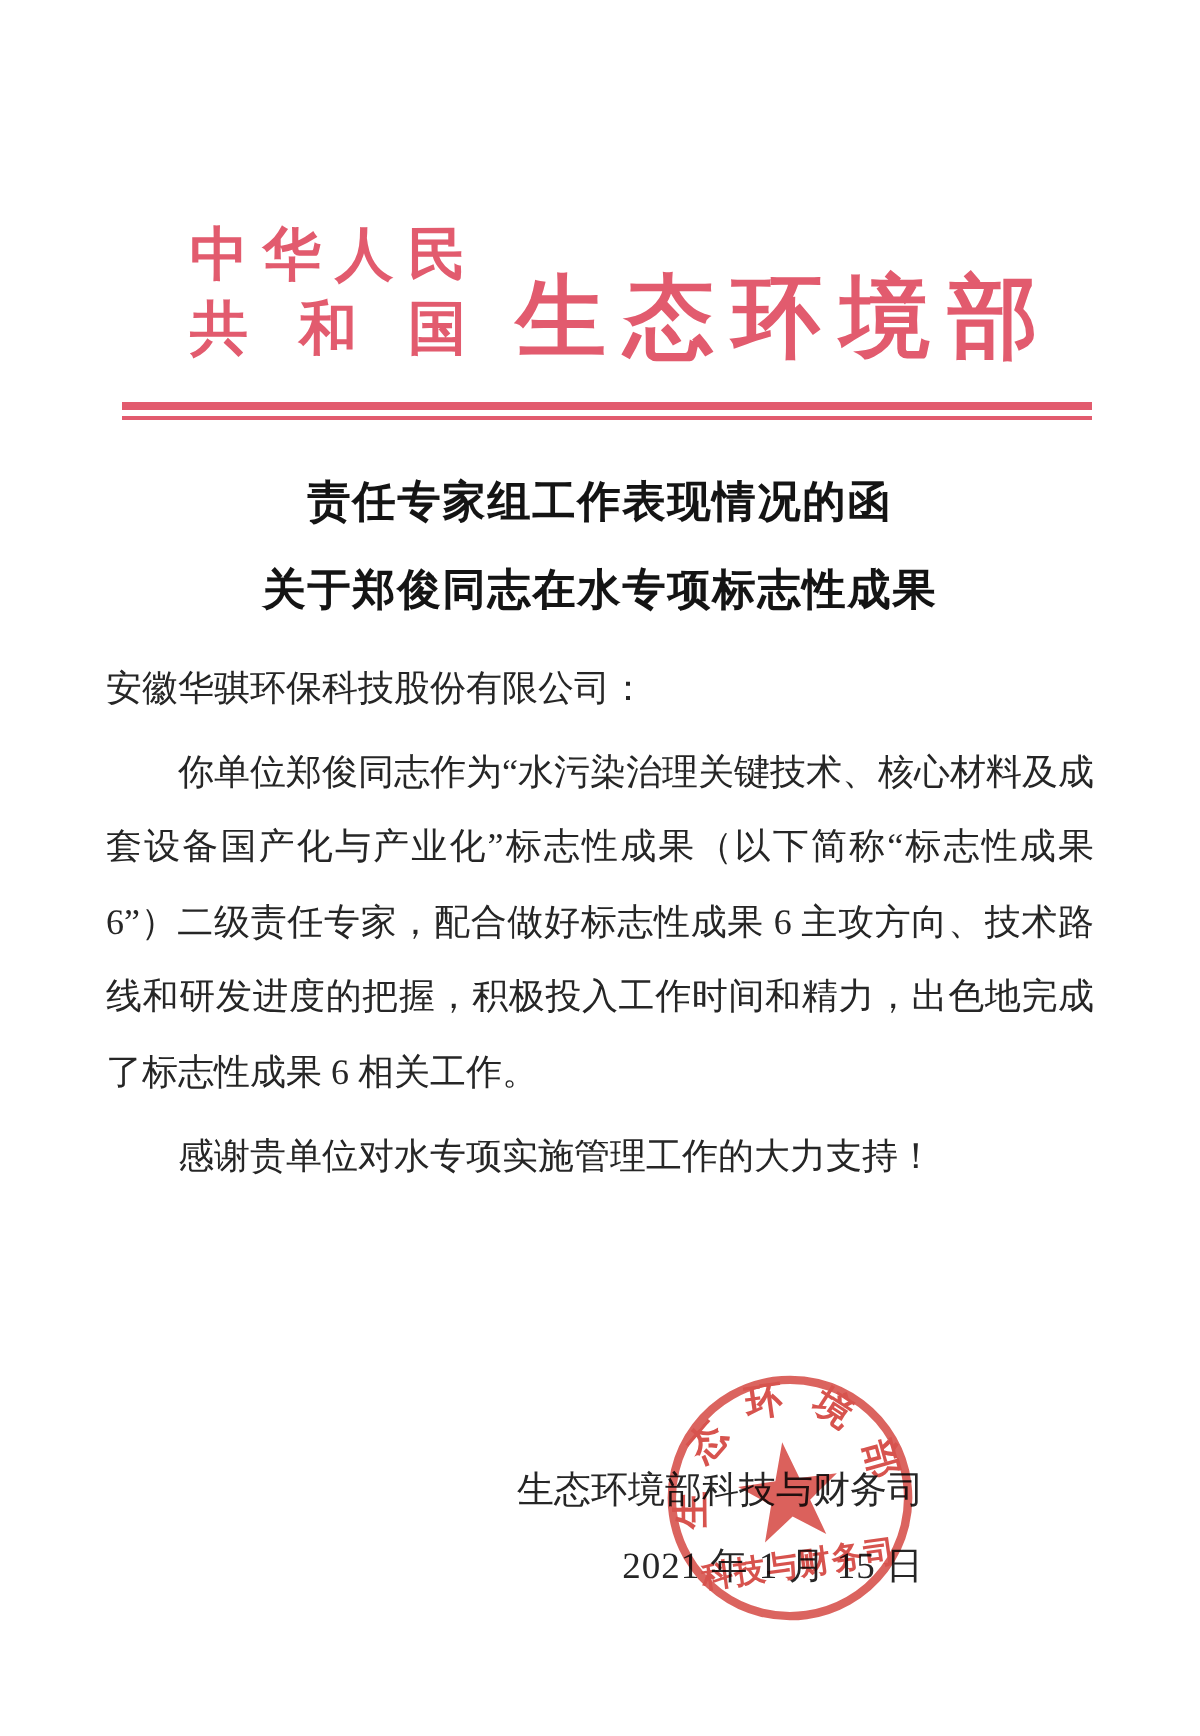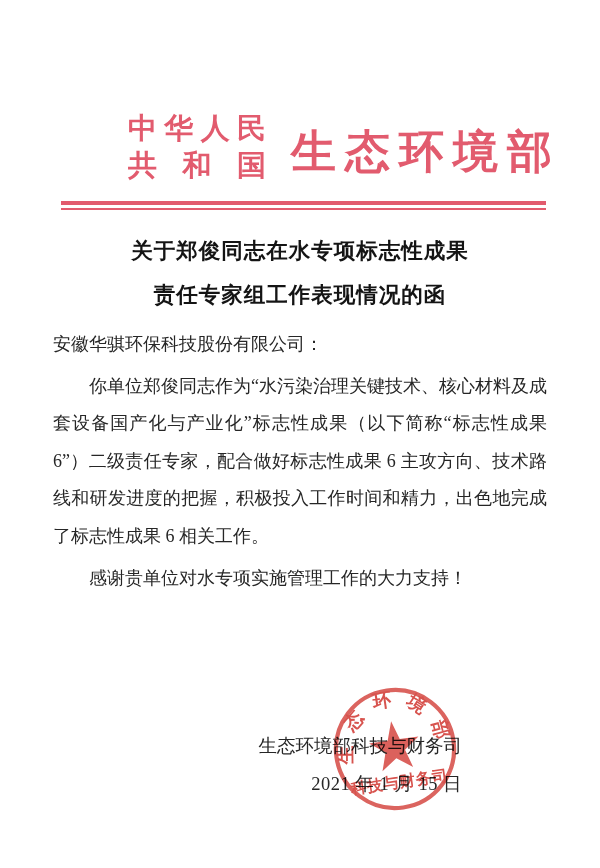--- a/index.html
+++ b/index.html
@@ -12,23 +12,22 @@
   }
   .page {
     position:relative;
     width:600px; height:868px;
     background:#ffffff;
   }
 
   
   .letterhead {
     position:absolute; top:110px; left:95px;
-    display:flex; align-items:center;
+    display:flex; align-items:flex-end;
     color:var(--red,#e25b6e);
-    margin-left:33px;
   }
   .org-small { width:138px; font-weight:700; }
   .org-small .line {
     display:block; font-size:29px; line-height:37px;
     text-align:justify; text-align-last:justify;
   }
   .org-large {
     margin-left:25px; margin-top:9px;
     font-size:45px; line-height:50px;
     font-weight:700; letter-spacing:9px; white-space:nowrap;
@@ -88,22 +87,22 @@
       <span class="line">中华人民</span>
       <span class="line">共和国</span>
     </div>
     <div class="org-large">生态环境部</div>
   </div>
 
   <div class="rule rule-thick"></div>
   <div class="rule rule-thin"></div>
 
   <div class="doc-title">
+    <div>责任专家组工作表现情况的函</div>
     <div>关于郑俊同志在水专项标志性成果</div>
-    <div>责任专家组工作表现情况的函</div>
   </div>
 
   <div class="letter-body">
     <p class="salutation">安徽华骐环保科技股份有限公司：</p>
     <p>你单位郑俊同志作为“水污染治理关键技术、核心材料及成套设备国产化与产业化”标志性成果（以下简称“标志性成果 6”）二级责任专家，配合做好标志性成果 6 主攻方向、技术路线和研发进度的把握，积极投入工作时间和精力，出色地完成了标志性成果 6 相关工作。</p>
     <p>感谢贵单位对水专项实施管理工作的大力支持！</p>
   </div>
 
   <div class="signature">
     <div class="dept">生态环境部科技与财务司</div>

